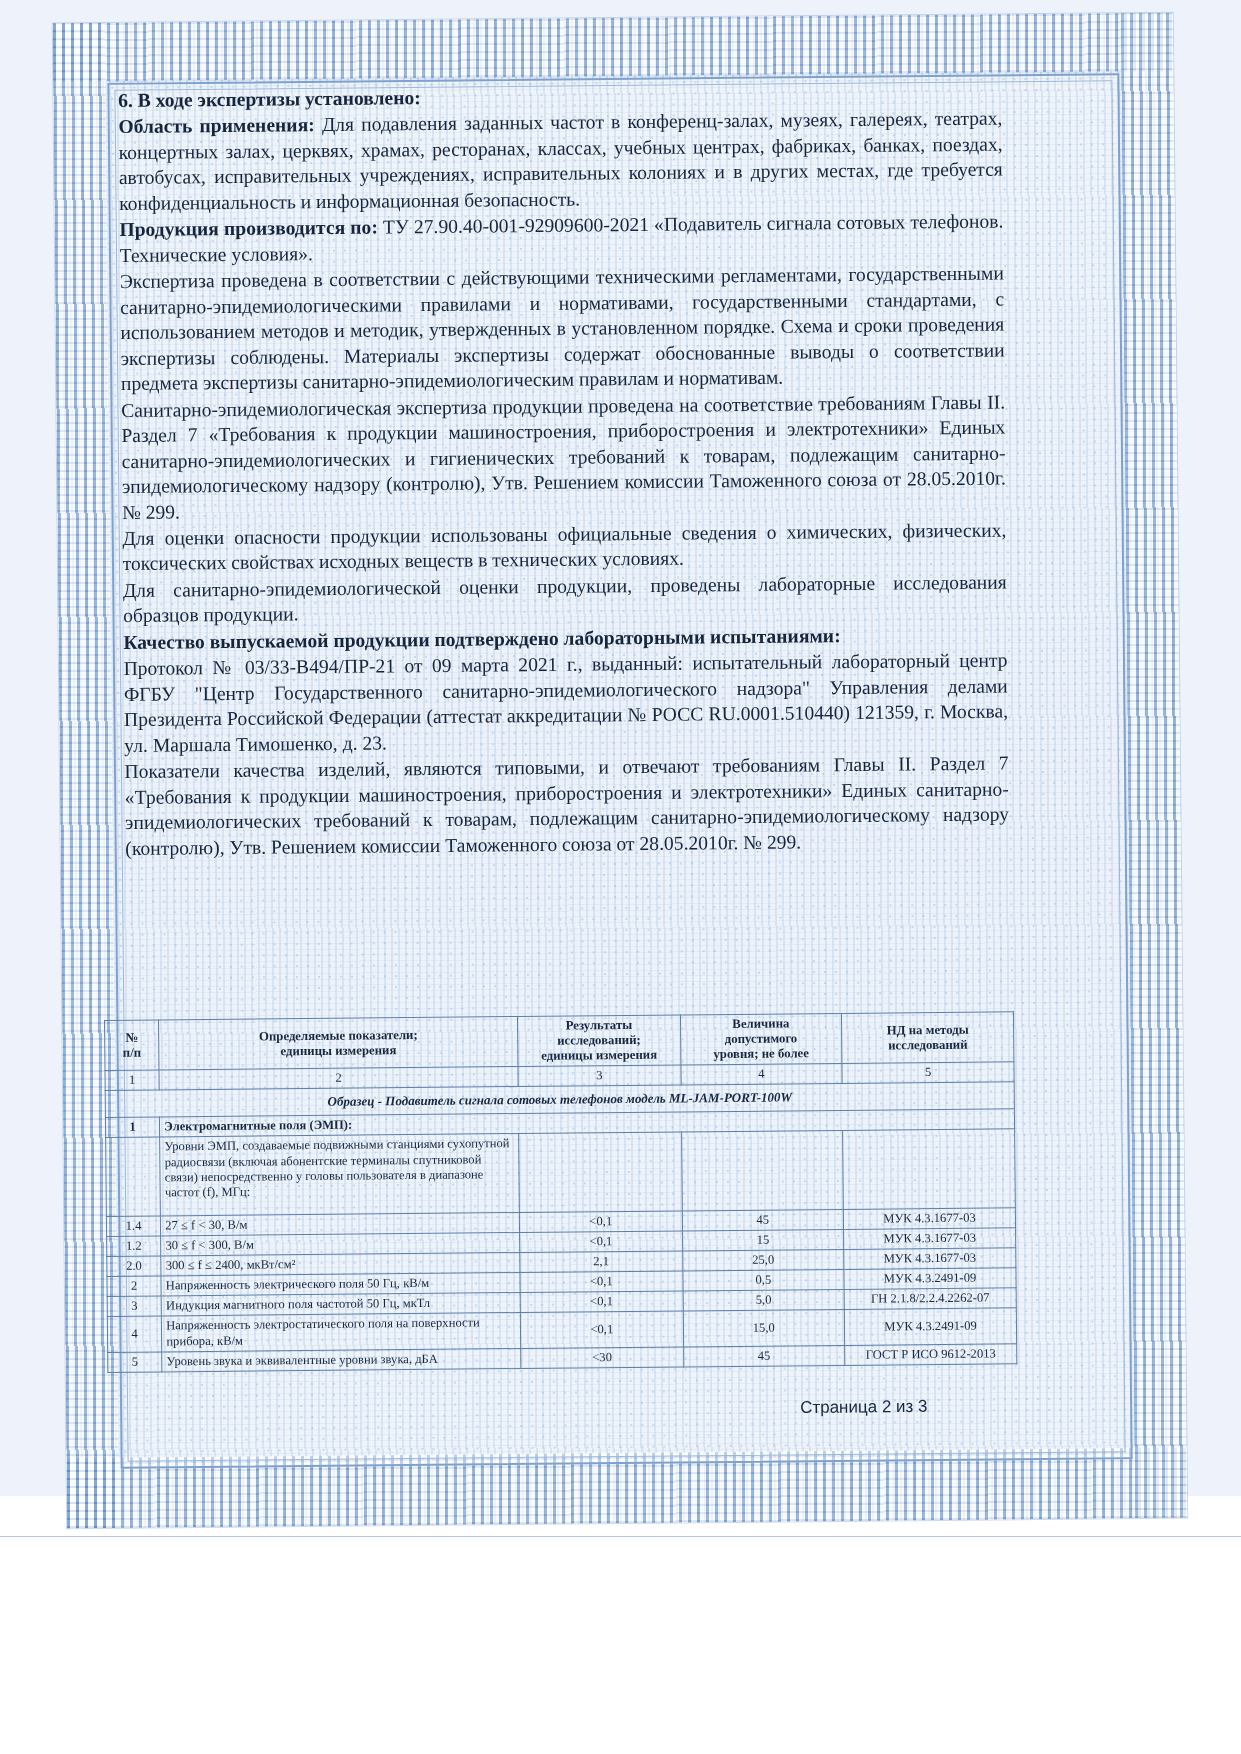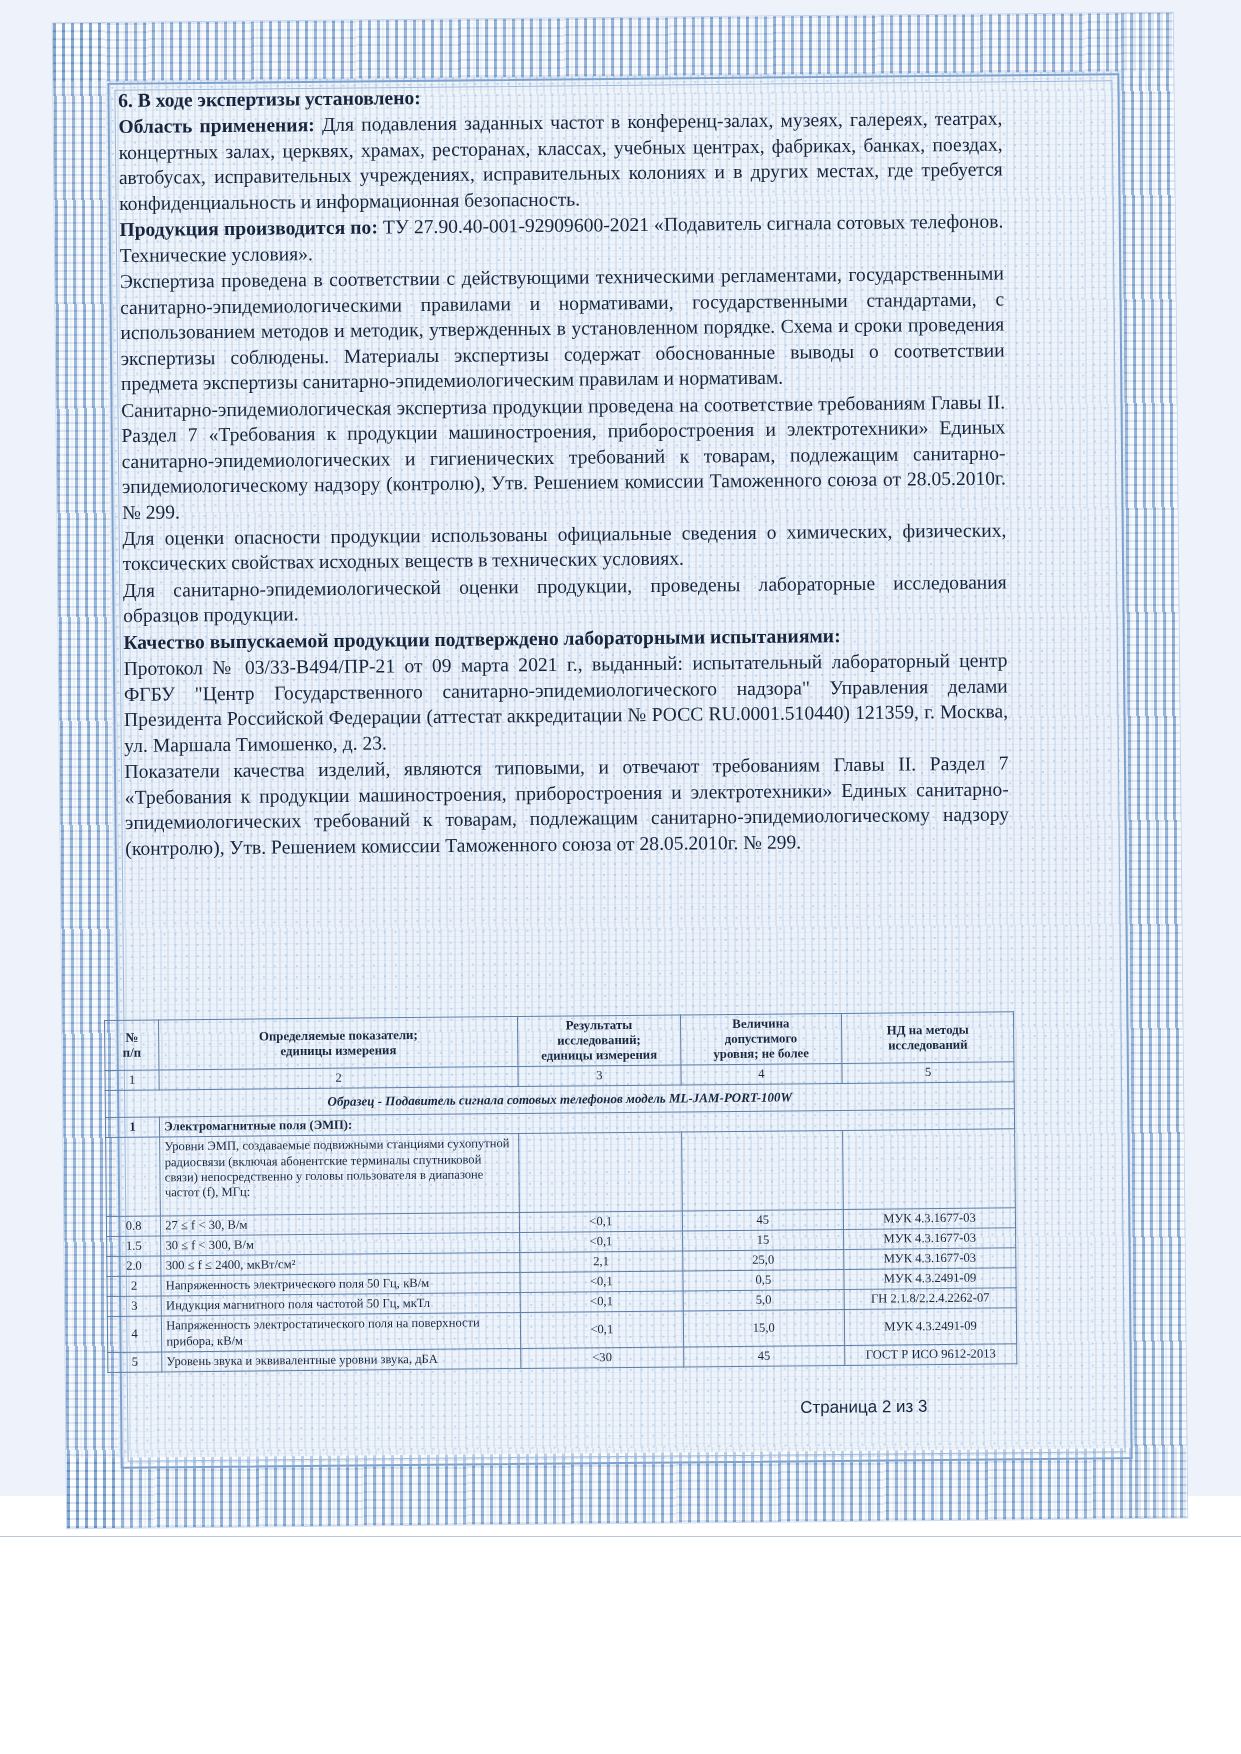--- a/index.html
+++ b/index.html
@@ -219,28 +219,28 @@
         </tr>
         <tr class="tall">
           <td class="ctr"></td>
           <td class="lh">Уровни ЭМП, создаваемые подвижными станциями сухопутной радиосвязи (включая абонентские терминалы спутниковой связи) непосредственно у головы пользователя в диапазоне частот (f), МГц:</td>
           <td></td>
           <td></td>
           <td></td>
         </tr>
 
         <tr>
-          <td class="ctr">0.8</td>
+          <td class="ctr">1.4</td>
           <td>27 ≤ f &lt; 30, В/м</td>
           <td class="ctr">&lt;0,1</td>
           <td class="ctr">45</td>
           <td class="ctr">МУК 4.3.1677-03</td>
         </tr>
         <tr>
-          <td class="ctr">1.5</td>
+          <td class="ctr">1.2</td>
           <td>30 ≤ f &lt; 300, В/м</td>
           <td class="ctr">&lt;0,1</td>
           <td class="ctr">15</td>
           <td class="ctr">МУК 4.3.1677-03</td>
         </tr>
         <tr>
           <td class="ctr">2.0</td>
           <td>300 ≤ f ≤ 2400, мкВт/см²</td>
           <td class="ctr">2,1</td>
           <td class="ctr">25,0</td>

